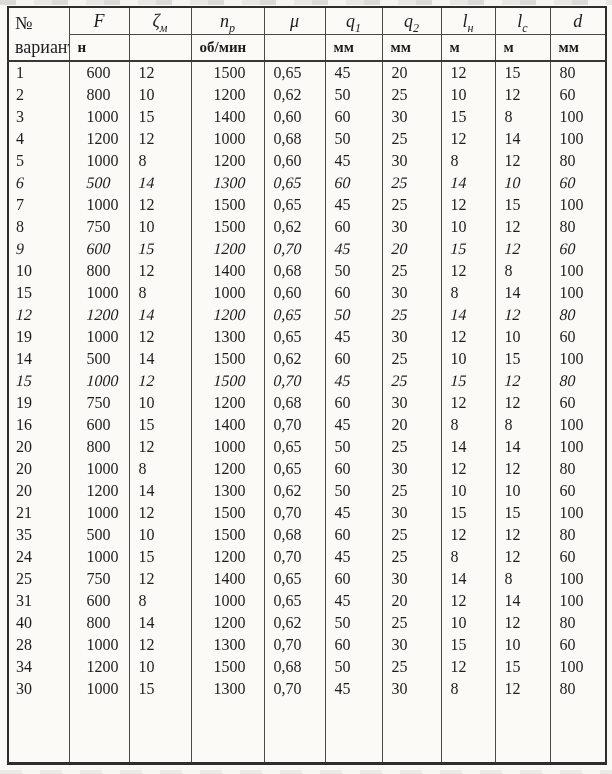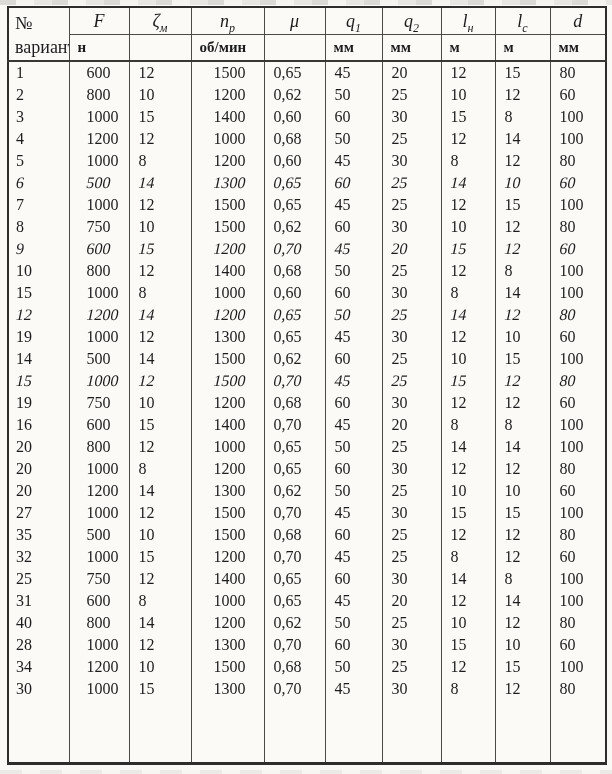--- a/index.html
+++ b/index.html
@@ -382,21 +382,21 @@
           <td class="v1">14</td>
           <td class="v2">1300</td>
           <td class="v3">0,62</td>
           <td class="v4">50</td>
           <td class="v5">25</td>
           <td class="v6">10</td>
           <td class="v7">10</td>
           <td class="v8">60</td>
         </tr>
         <tr>
-          <td class="col-no">27</td>
+          <td class="col-no">21</td>
           <td class="v0">1000</td>
           <td class="v1">12</td>
           <td class="v2">1500</td>
           <td class="v3">0,70</td>
           <td class="v4">45</td>
           <td class="v5">30</td>
           <td class="v6">15</td>
           <td class="v7">15</td>
           <td class="v8">100</td>
         </tr>
@@ -406,21 +406,21 @@
           <td class="v1">10</td>
           <td class="v2">1500</td>
           <td class="v3">0,68</td>
           <td class="v4">60</td>
           <td class="v5">25</td>
           <td class="v6">12</td>
           <td class="v7">12</td>
           <td class="v8">80</td>
         </tr>
         <tr>
-          <td class="col-no">32</td>
+          <td class="col-no">24</td>
           <td class="v0">1000</td>
           <td class="v1">15</td>
           <td class="v2">1200</td>
           <td class="v3">0,70</td>
           <td class="v4">45</td>
           <td class="v5">25</td>
           <td class="v6">8</td>
           <td class="v7">12</td>
           <td class="v8">60</td>
         </tr>

